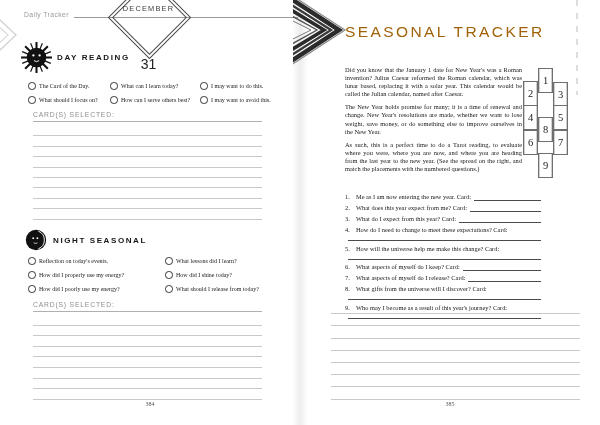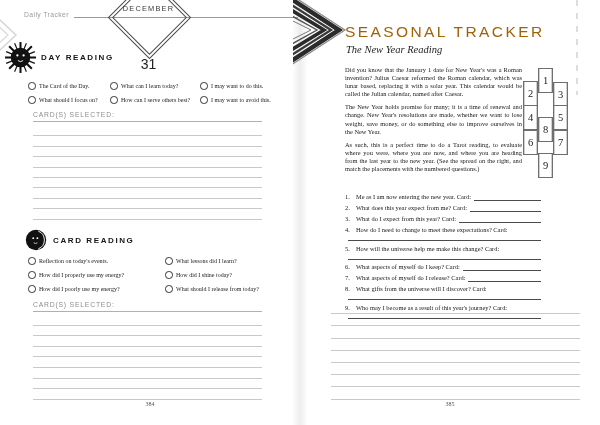--- a/index.html
+++ b/index.html
@@ -24,21 +24,21 @@
     transform:rotate(45deg); border:1px solid #4a4a4a; }
   .diamond-inner { position:absolute; left:2px; top:2px; right:2px; bottom:2px; border:1px solid #4a4a4a; }
   .month { left:113px; top:4px; width:71px; text-align:center;
     font-family:"Liberation Sans",sans-serif; font-size:7.4px; letter-spacing:1.2px; color:#3a3a3a; }
   .daynum { left:123px; top:20px; width:51px; text-align:center;
     font-family:"Liberation Sans",sans-serif; font-size:14px; color:#222;margin-top:36px; }
 
   .sec-head { display:flex; align-items:center; gap:4px; }
   .sec-title { font-family:"Liberation Sans",sans-serif; font-weight:bold;
     font-size:8px; letter-spacing:1.6px; color:#161616; }
-  .day-head { left:4px; top:41px;justify-content:space-between; }
+  .day-head { left:20px; top:41px;justify-content:space-between; }
   .night-head { left:23px; top:227px; }
 
   .optgrid { display:grid; grid-auto-flow:column; font-size:6px; color:#222; }
   .day-grid { left:28px; top:79px; grid-template-columns:82px 90px 94px; grid-template-rows:14px 14px; }
   .night-grid { left:28px; top:254px; grid-template-columns:137px 130px; grid-template-rows:14px 14px 14px; }
   .opt { display:flex; align-items:center; gap:3.5px; }
   .cb { width:5.5px; height:5.5px; min-width:5.5px; border:1px solid #333; border-radius:50%;
     display:inline-block; background:#fff; }
 
   .cs-label { font-family:"Liberation Sans",sans-serif; font-size:6.8px;
@@ -172,21 +172,21 @@
   <div class="abs sec-head night-head">
     <span>
       <svg width="26" height="26" viewBox="0 0 28 28">
         <circle cx="14" cy="14" r="11" fill="#111"></circle>
         <path d="M16.5 4.5 A 10.2 10.2 0 0 1 16.5 23.5" fill="none" stroke="#fff" stroke-width="1"></path>
         <circle cx="11" cy="12" r="1" fill="#fff"></circle>
           <circle cx="15.5" cy="12" r="1" fill="#fff"></circle>
         <path d="M11.5 17 Q13.5 18.6 15.5 17" stroke="#fff" stroke-width="0.8" fill="none"></path>
       </svg>
     </span>
-    <span class="sec-title">CARD READING</span>
+    <span class="sec-title">NIGHT SEASONAL</span>
   </div>
 
   <div class="abs optgrid night-grid">
     <label class="opt">
       <span class="cb"></span>
       <span>Reflection on today's events.</span>
     </label>
     <label class="opt">
       <span class="cb"></span>
       <span>How did I properly use my energy?</span>
@@ -220,21 +220,20 @@
       <path d="M-28 -14 L52 38 L-28 90" stroke="#8a8a8a" stroke-width="1.2"></path>
       <path d="M-28 -10 L46 38 L-28 86" stroke="#2b2b2b" stroke-width="4.5"></path>
       <path d="M-28 -4 L38 38 L-28 80" stroke="#3a3a3a" stroke-width="2.4"></path>
       <path d="M-28 2 L31 38 L-28 74" stroke="#2b2b2b" stroke-width="3.6"></path>
       <path d="M-28 9 L24 38 L-28 67" stroke="#555" stroke-width="1.4"></path>
       <path d="M-28 15 L18 38 L-28 61" stroke="#777" stroke-width="1"></path>
     </svg>
   </div>
 
   <div class="abs seasonal-title">SEASONAL TRACKER</div>
-  <div class="abs seasonal-sub">The New Year Reading</div>
 
   <div class="abs body-copy">
     <p>Did you know that the January 1 date for New Year's was a Roman invention? Julius Caesar reformed the Roman calendar, which was lunar based, replacing it with a solar year. This calendar would be called the Julian calendar, named after Caesar.</p>
     <p>The New Year holds promise for many; it is a time of renewal and change. New Year's resolutions are made, whether we want to lose weight, save money, or do something else to improve ourselves in the New Year.</p>
     <p>As such, this is a perfect time to do a Tarot reading, to evaluate where you were, where you are now, and where you are heading from the last year to the new year. (See the spread on the right, and match the placements with the numbered questions.)</p>
   </div>
 
   <div class="abs spread">
     <div class="tcard c1">1</div>
     <div class="tcard c2">2</div>

